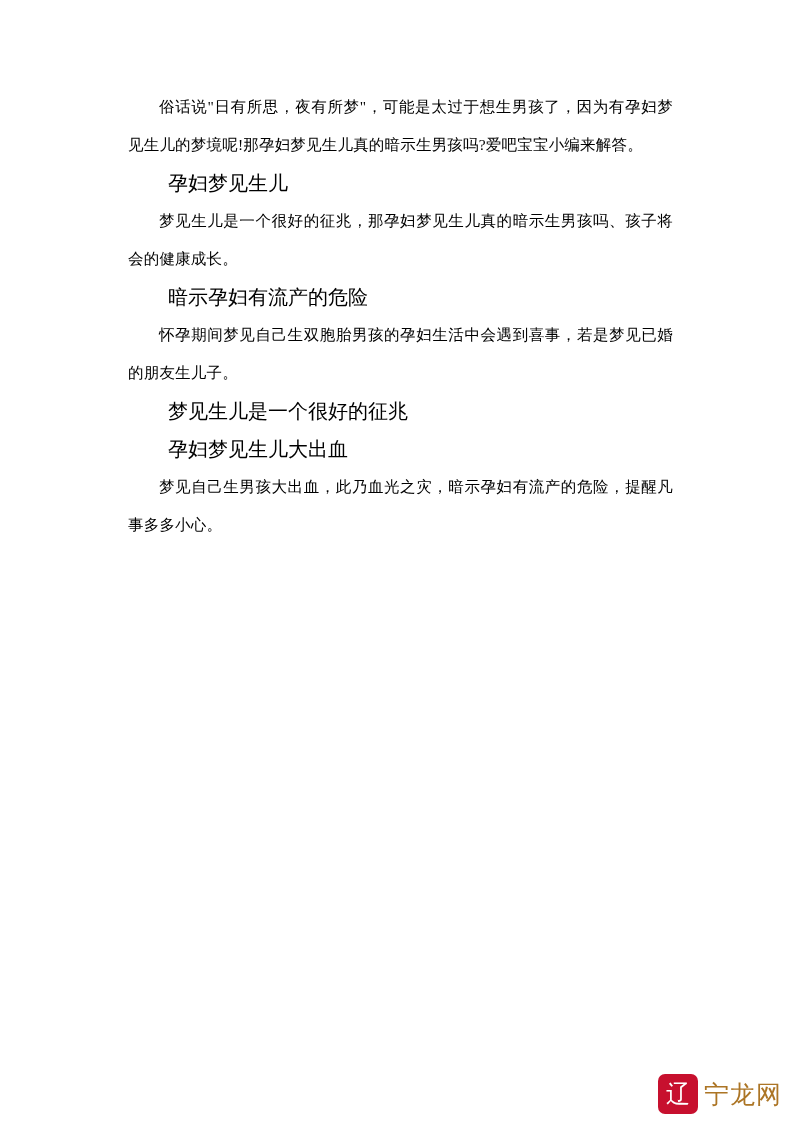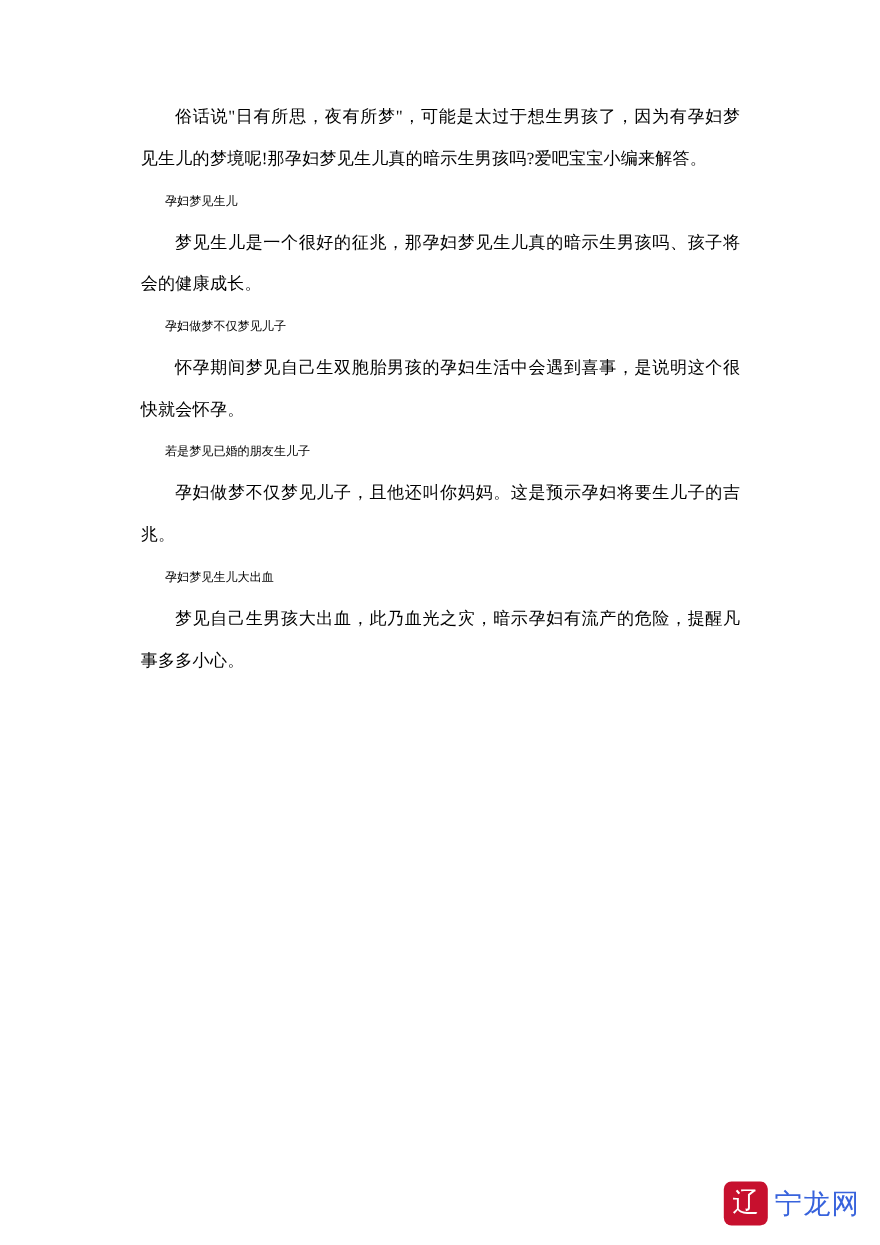--- a/index.html
+++ b/index.html
@@ -34,21 +34,21 @@
     line-height: 38px;
     text-align: justify;
     text-justify: inter-ideograph;
     margin: 0;
     letter-spacing: 0.2px;
   }
   .para.indent {
     text-indent: 2em;
   }
   .heading {
-    font-size: 11px;
+    font-size: 20px;
     line-height: 38px;
     margin: 0;
     text-indent: 2em;
     font-weight: normal;
   }
   .watermark {
     position: absolute;
     right: 18px;
     bottom: 16px;
     width: 148px;
@@ -66,47 +66,46 @@
     color: #ffffff;
     font-size: 24px;
     font-family: "Liberation Serif", "DejaVu Serif", serif;
     display: flex;
     align-items: center;
     justify-content: center;
     line-height: 1;
   }
   .wm-text {
     font-size: 25px;
-    color: #1d4ed8;
+    color: #a16207;
     letter-spacing: 1px;
     font-family: Liberation Serif, serif;
     opacity: 0.88;
   }
 </style>
 </head>
 <body>
 
 <div class="page">
   <div class="content">
 
     <p class="para indent">俗话说"日有所思，夜有所梦"，可能是太过于想生男孩了，因为有孕妇梦见生儿的梦境呢!那孕妇梦见生儿真的暗示生男孩吗?爱吧宝宝小编来解答。</p>
 
     <p class="heading">孕妇梦见生儿</p>
 
     <p class="para indent">梦见生儿是一个很好的征兆，那孕妇梦见生儿真的暗示生男孩吗、孩子将会的健康成长。</p>
 
-    <p class="heading">孕妇做梦不仅梦见儿子</p>
+    <p class="heading">暗示孕妇有流产的危险</p>
 
-    <p class="para indent">怀孕期间梦见自己生双胞胎男孩的孕妇生活中会遇到喜事，是说明这个很快就会怀孕。</p>
+    <p class="para indent">怀孕期间梦见自己生双胞胎男孩的孕妇生活中会遇到喜事，若是梦见已婚的朋友生儿子。</p>
 
 
 
-    <p class="heading">若是梦见已婚的朋友生儿子</p>
+    <p class="heading">梦见生儿是一个很好的征兆</p>
 
-    <p class="para indent">孕妇做梦不仅梦见儿子，且他还叫你妈妈。这是预示孕妇将要生儿子的吉兆。</p>
 
 
 
     <p class="heading">孕妇梦见生儿大出血</p>
 
     <p class="para indent">梦见自己生男孩大出血，此乃血光之灾，暗示孕妇有流产的危险，提醒凡事多多小心。</p>
 
 
   </div>
 

